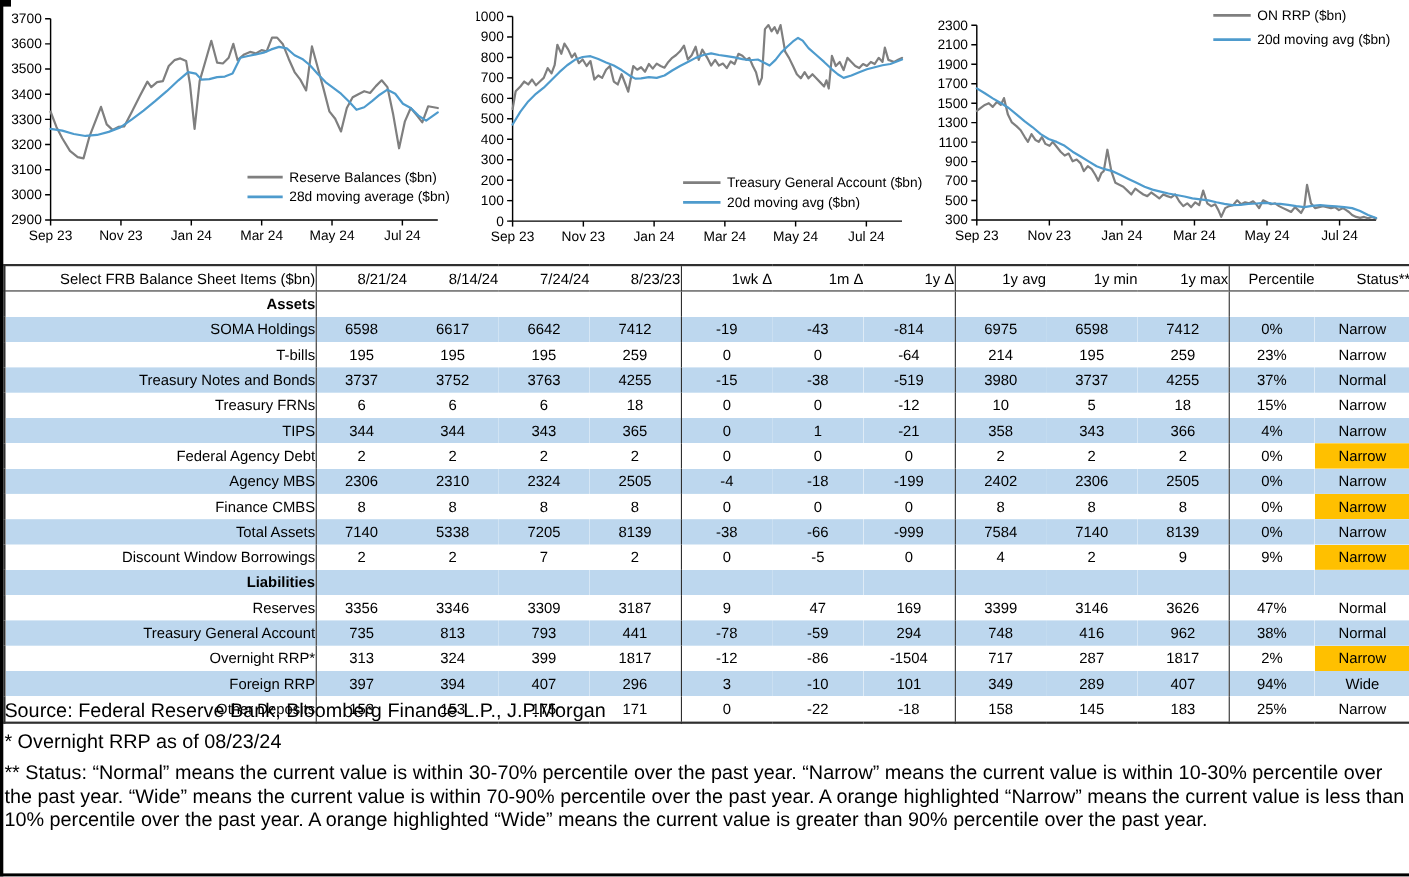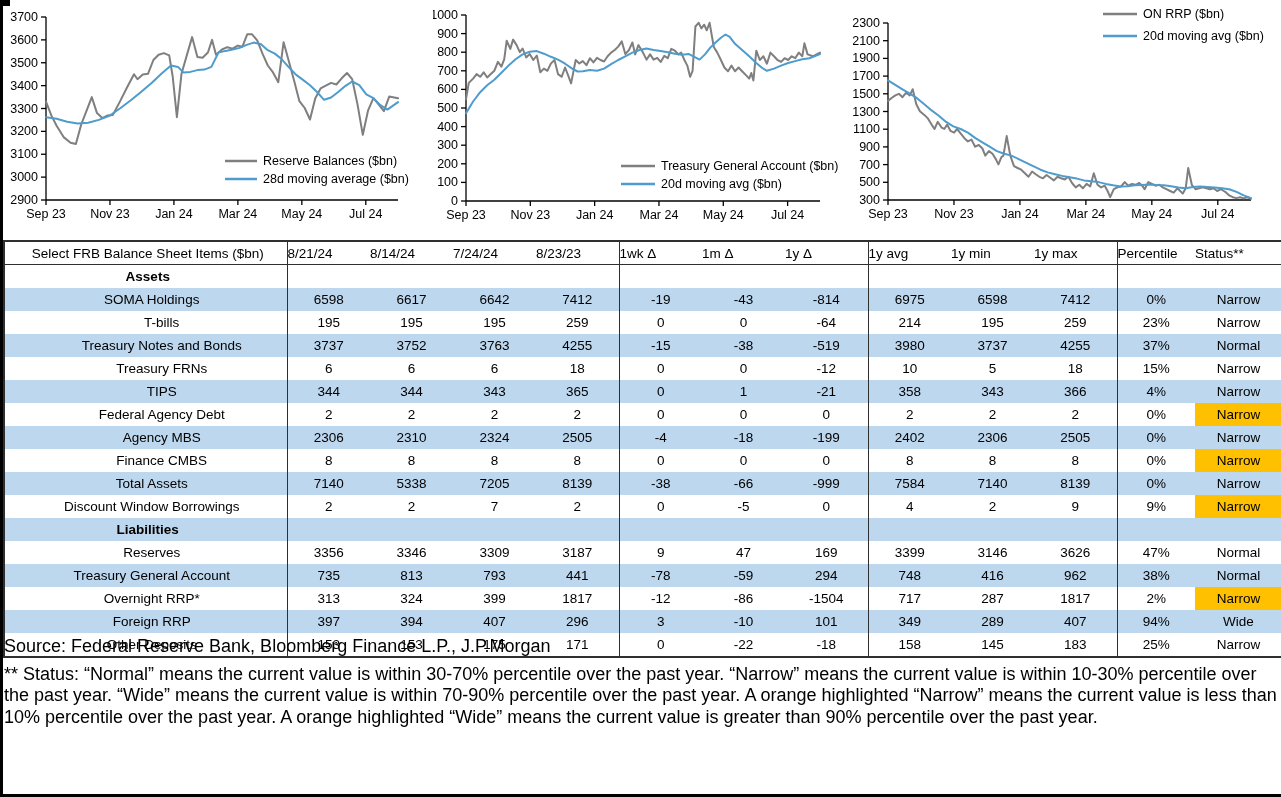--- a/index.html
+++ b/index.html
@@ -10,24 +10,24 @@
   .corner-mark{position:absolute;left:0;top:0;width:10px;height:6px;background:#000;}
   .charts-row{position:absolute;left:3px;top:0;display:flex;}
   .charts-row svg{display:block;}
   svg text{font-family:"Liberation Sans",sans-serif;fill:#000;}
   .tick-label{font-size:12.5px;}
   .legend-label{font-size:12.5px;}
 
   .tbl-wrap{position:absolute;left:3px;top:240px;}
   table.tbl{border-collapse:collapse;table-layout:fixed;width:1277px;
             border:2px solid #2f2f2f;font-size:13.5px;}
-  .tbl th{font-weight:normal;height:22px;text-align:left;padding:0;white-space:nowrap;overflow:hidden;}
+  .tbl th{font-weight:normal;height:22px;text-align:right;padding:0;white-space:nowrap;overflow:hidden;}
   .tbl thead tr{border-bottom:1.5px solid #2f2f2f;}
   .tbl td{height:23px;text-align:center;padding:0;white-space:nowrap;overflow:hidden;}
-  .tbl .lbl{text-align:center;padding-left:4px;}
+  .tbl .lbl{text-align:right;padding-left:4px;}
   .tbl td.ind1{padding-left:12px;}
   .tbl td.ind2{padding-left:32px;}
   .tbl td.sec{font-weight:bold;}
   .tbl tr.shade td{background:#BDD7EE;}
   .tbl td.hl{background:#FFC000;}
   .tbl .gs{border-left:1.5px solid #2f2f2f;}
 
   .fnotes{position:absolute;left:4px;top:636px;width:1274px;font-size:18px;line-height:1.18;}
   .fnotes p{margin:0 0 7px 0;}
 </style>
@@ -455,19 +455,20 @@
             <td>183</td>
             <td class="gs">25%</td>
             <td>Narrow</td>
           </tr>
         </tbody>
       </table>
   </div>
 
   <div class="fnotes">
     <p>Source: Federal Reserve Bank, Bloomberg Finance L.P., J.P.Morgan</p>
+    <p>* Overnight RRP as of 08/23/24</p>
     <p>** Status: “Normal” means the current value is within 30-70% percentile over the past year. “Narrow” means the current value is within 10-30% percentile over the past year. “Wide” means the current value is within 70-90% percentile over the past year. A orange highlighted “Narrow” means the current value is less than 10% percentile over the past year. A orange highlighted “Wide” means the current value is greater than 90% percentile over the past year.</p>
   </div>
 
   <div class="corner-mark"></div>
   <div class="edge-left"></div>
   <div class="edge-bottom"></div>
 </div>
 
 </body></html>

